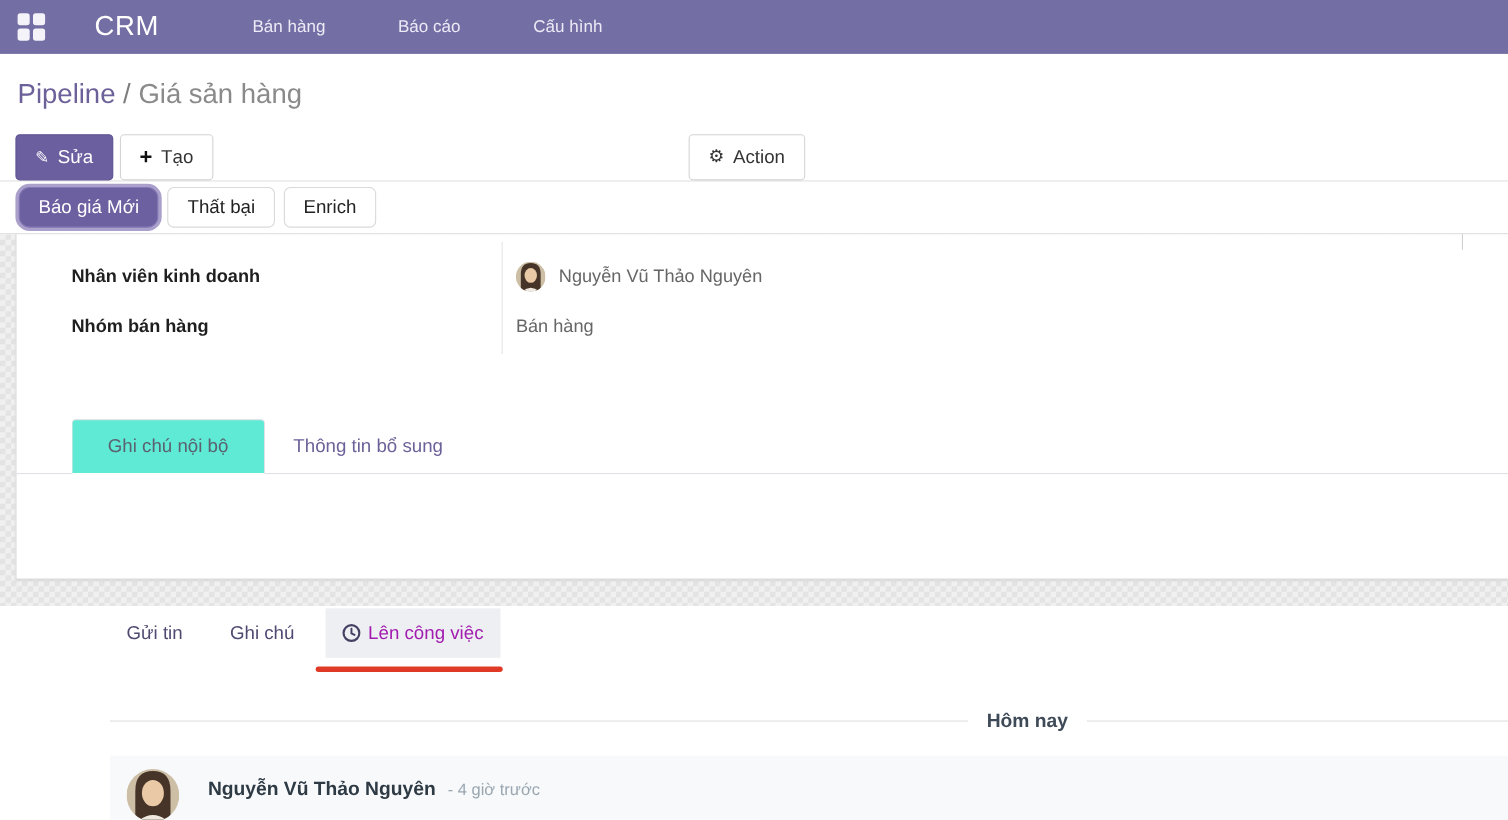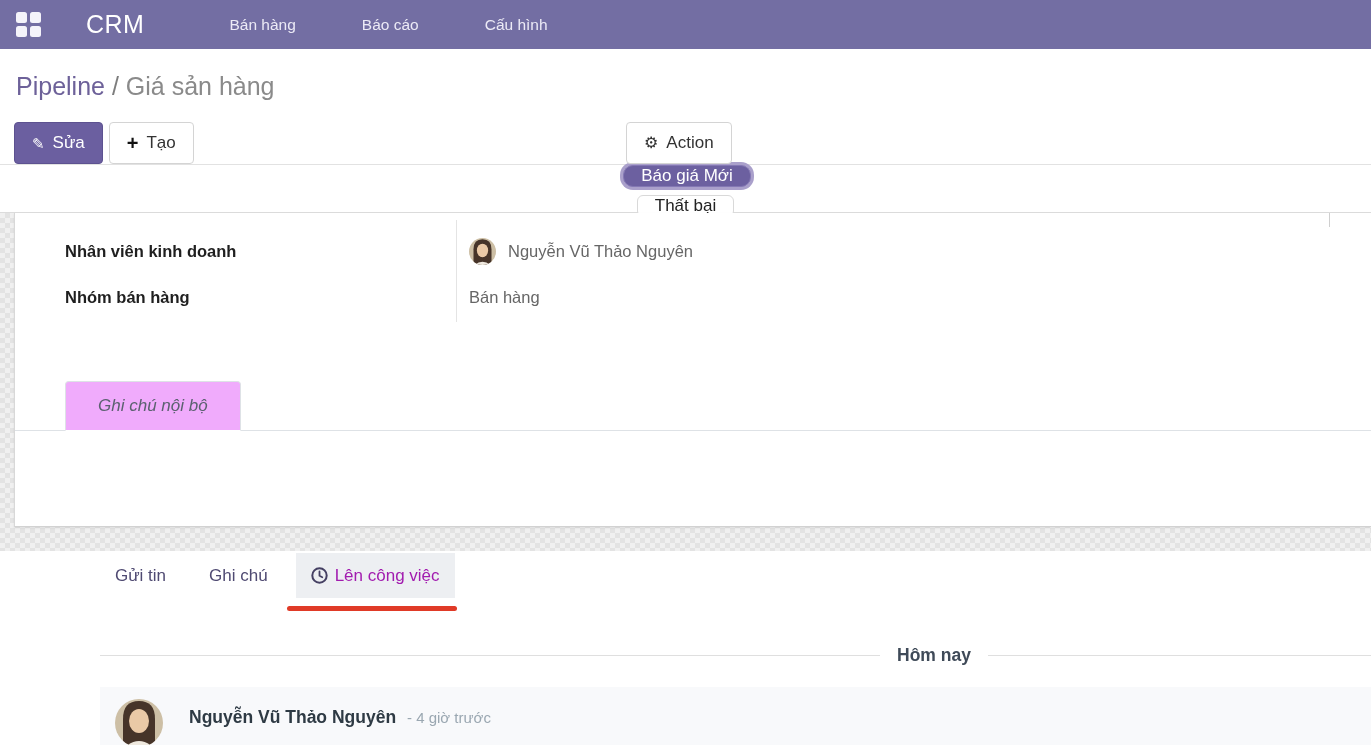--- a/index.html
+++ b/index.html
@@ -25,21 +25,21 @@
     font-size:17px; border-radius:4px; border:1px solid #d4d4d4; background:#fff;
     color:#333; cursor:pointer; }
   .btn-primary { background:#6b5fa0; border-color:#5d5290; color:#fff; }
   .btn .ico { font-size:15px; line-height:1; }
   .btn-action { position:absolute; left:626px; top:21px; }
   .btn-action .ico { font-size:16px; }
   .plus-ico { font-weight:bold; font-size:20px; color:#111; }
 
   
   .statusbar { height:49px; border-top:1px solid #e2e2e2; border-bottom:1px solid #dcdcdc;
-    display:flex; align-items:center; padding:0 14px; gap:8px; background:#fff;flex-direction:column; }
+    display:flex; align-items:center; padding:0 14px; gap:8px; background:#fff; }
   .stage { height:37px; padding:0 17px; display:inline-flex; align-items:center;
     font-size:17px; background:#fff; border:1px solid #d9d9d9; border-radius:6px;
     color:#222; cursor:pointer; }
   .stage.active { background:#6c60a0; color:#fff; border:1px solid #8478b4;
     border-radius:10px; box-shadow:0 0 0 3px #aaa0cb; margin-left:3px; }
 
   
   .sheet-zone { height:338px; background:#f0f0f0;
     background-image:
       linear-gradient(45deg,#e3e3e3 25%,transparent 25%,transparent 75%,#e3e3e3 75%),
@@ -53,22 +53,22 @@
   .field-row.first { padding-top:16px; height:60px; }
   .field-label { width:441px; padding-left:50px; font-size:16.5px; font-weight:bold; color:#1f1f1f; }
   .field-value { display:flex; align-items:center; gap:12px; padding-left:13px;
     font-size:16.5px; color:#666; }
   .avatar-sm { width:27px; height:27px; border-radius:50%; overflow:hidden; flex:0 0 auto; }
 
   
   .notebook { margin-top:57px; border-bottom:1px solid #dee2e6; display:flex;
     align-items:flex-end; padding-left:50px; height:52px; }
   .nb-tab { font-size:17px; padding:14px 32px; cursor:pointer; }
-  .nb-tab.active { background:#f0abfc; border:1px solid #dee2e6; border-bottom:1px solid #fff;
-    border-radius:4px 4px 0 0; margin-bottom:-1px; color:#5b6170;font-style:italic; }
+  .nb-tab.active { background:#5eead4; border:1px solid #dee2e6; border-bottom:1px solid #fff;
+    border-radius:4px 4px 0 0; margin-bottom:-1px; color:#5b6170; }
   .nb-tab.inactive { color:#6d6199; padding:14px 26px; }
 
   
   .chatter { background:#fff; }
   .chatter-tabs { padding:2px 0 0 100px; display:flex; align-items:flex-end; }
   .ch-tab { height:45px; display:inline-flex; align-items:center; gap:7px; padding:0 15px;
     font-size:17px; color:#4f4a72; cursor:pointer; margin-right:13px; }
   .ch-tab.active { background:#edeff2; color:#a21caf; margin-right:0; }
   .clock-ico svg { display:block; }
   .red-underline { margin:8px 0 0 287px; width:170px; height:5px; background:#e03a27; border-radius:3px; }
@@ -151,20 +151,21 @@
 
       <div class="field-row">
         <div class="field-label">Nhóm bán hàng</div>
         <div class="field-value">
           <span>Bán hàng</span>
         </div>
       </div>
 
       <div class="notebook">
         <div class="nb-tab active">Ghi chú nội bộ</div>
+        <div class="nb-tab inactive">Thông tin bổ sung</div>
       </div>
     </div>
   </div>
 
   <div class="chatter">
     <div class="chatter-tabs">
       <div class="ch-tab">Gửi tin</div>
       <div class="ch-tab">Ghi chú</div>
       <div class="ch-tab active">
         <span class="clock-ico">

